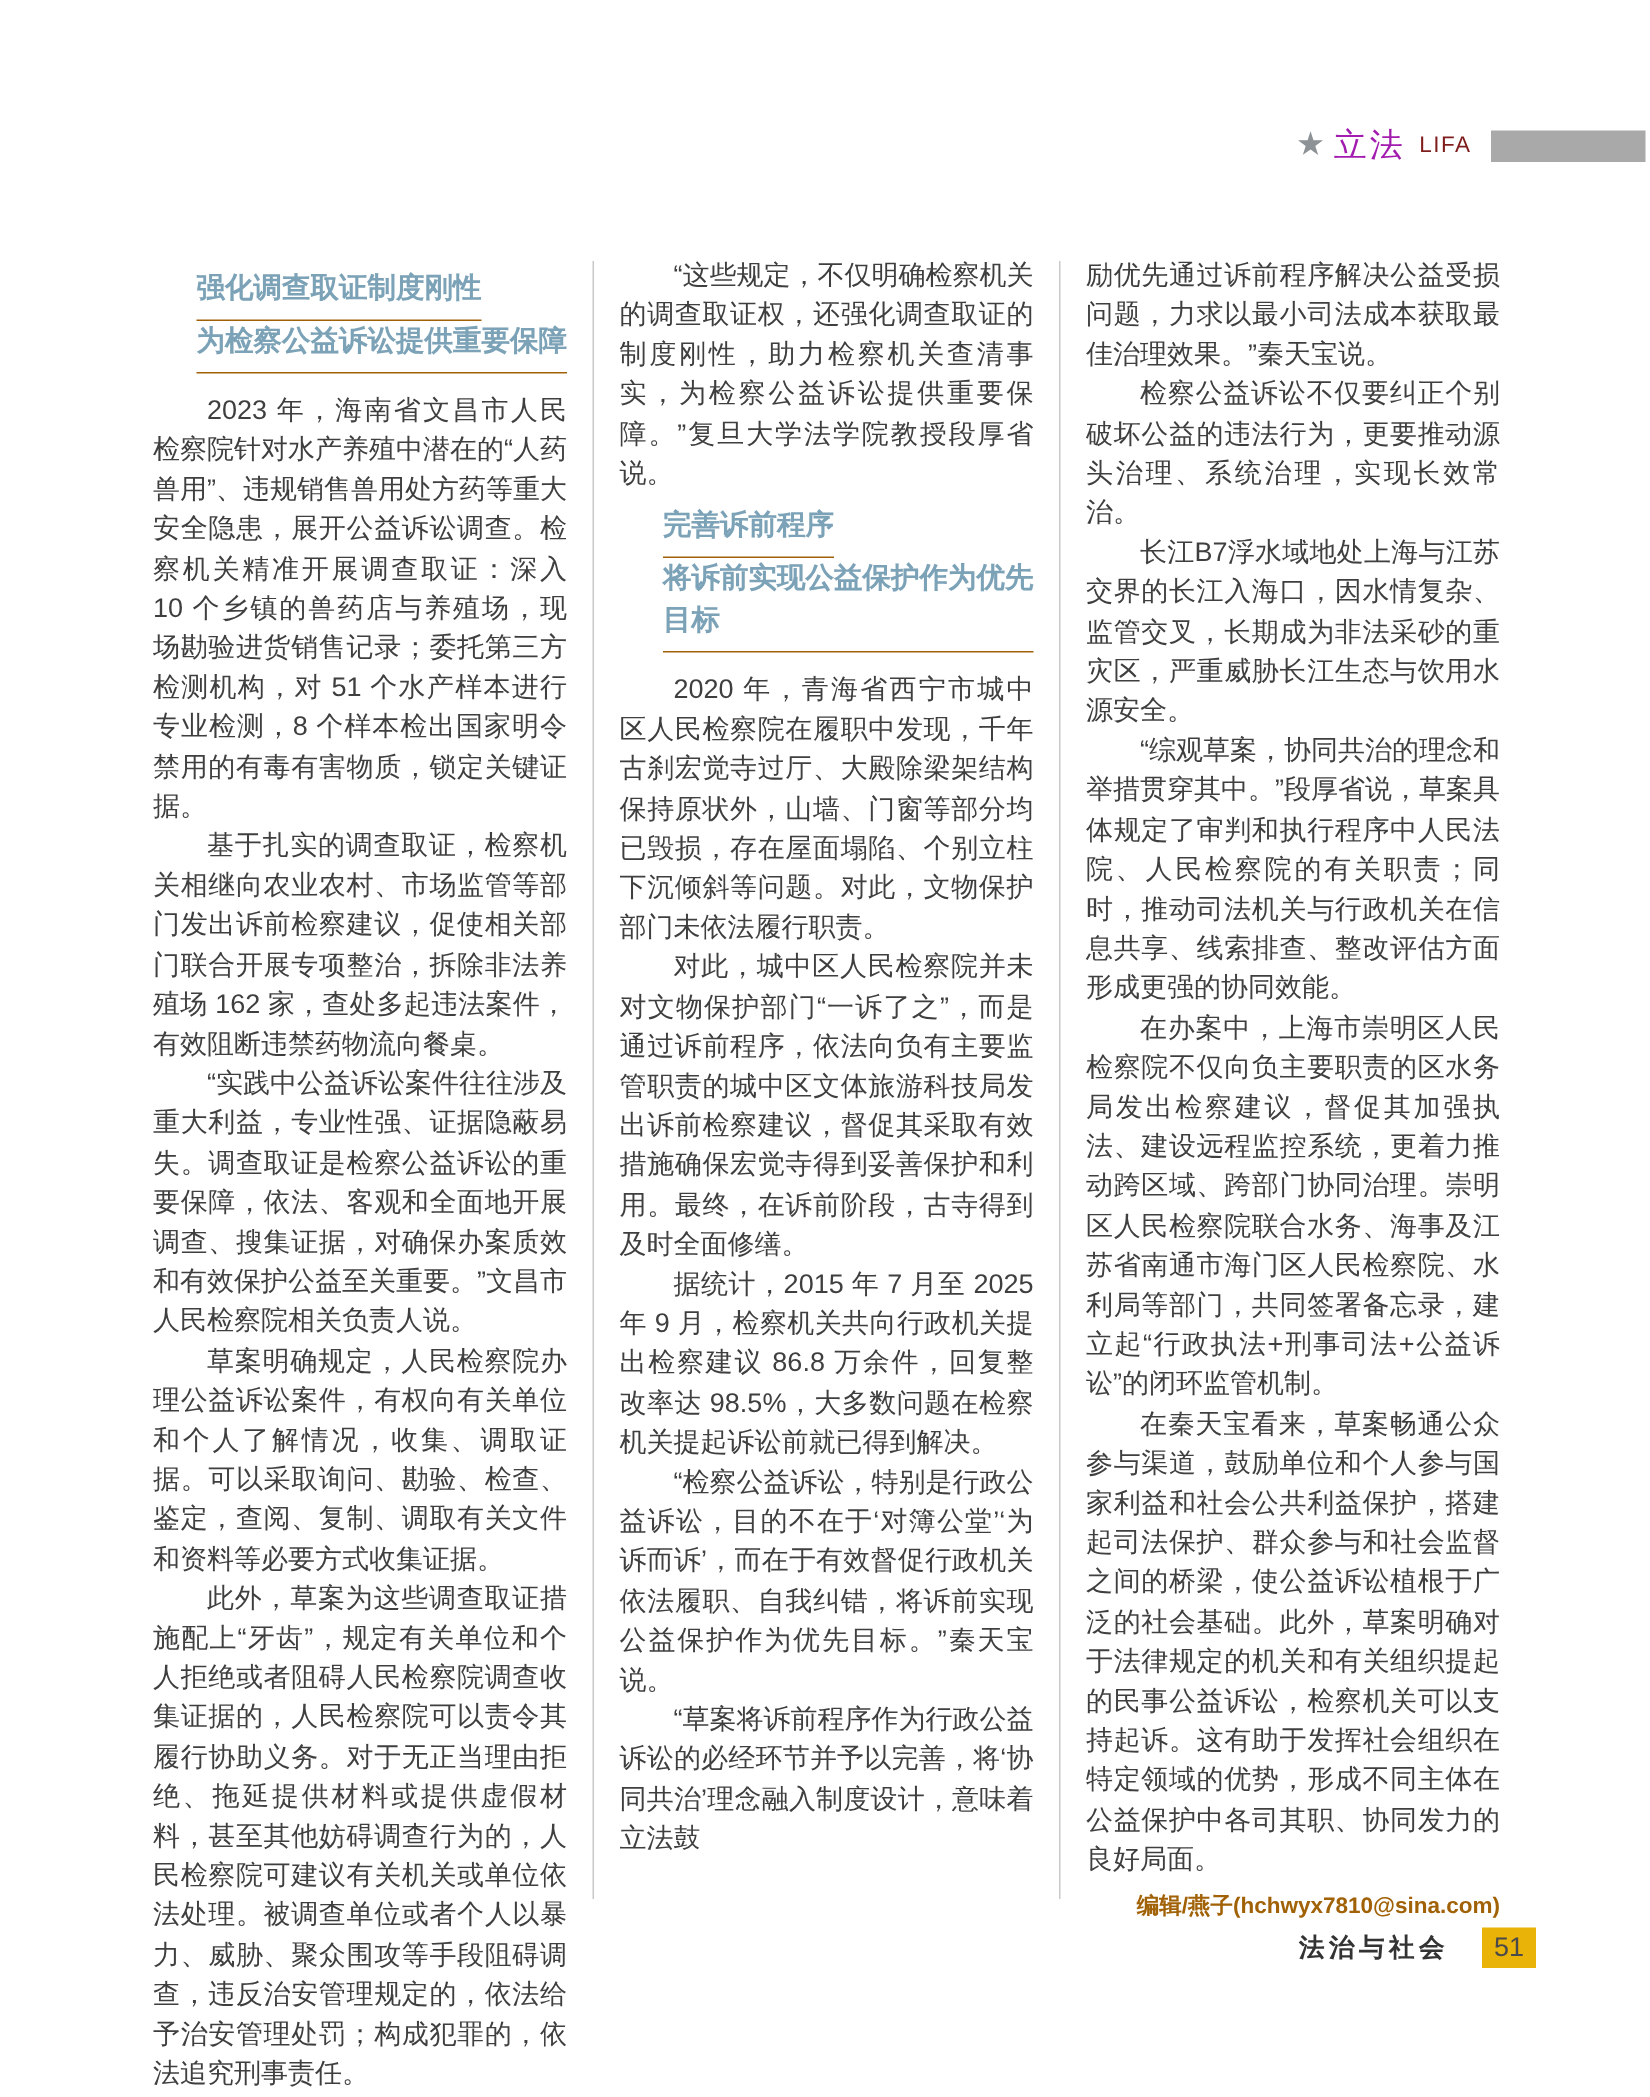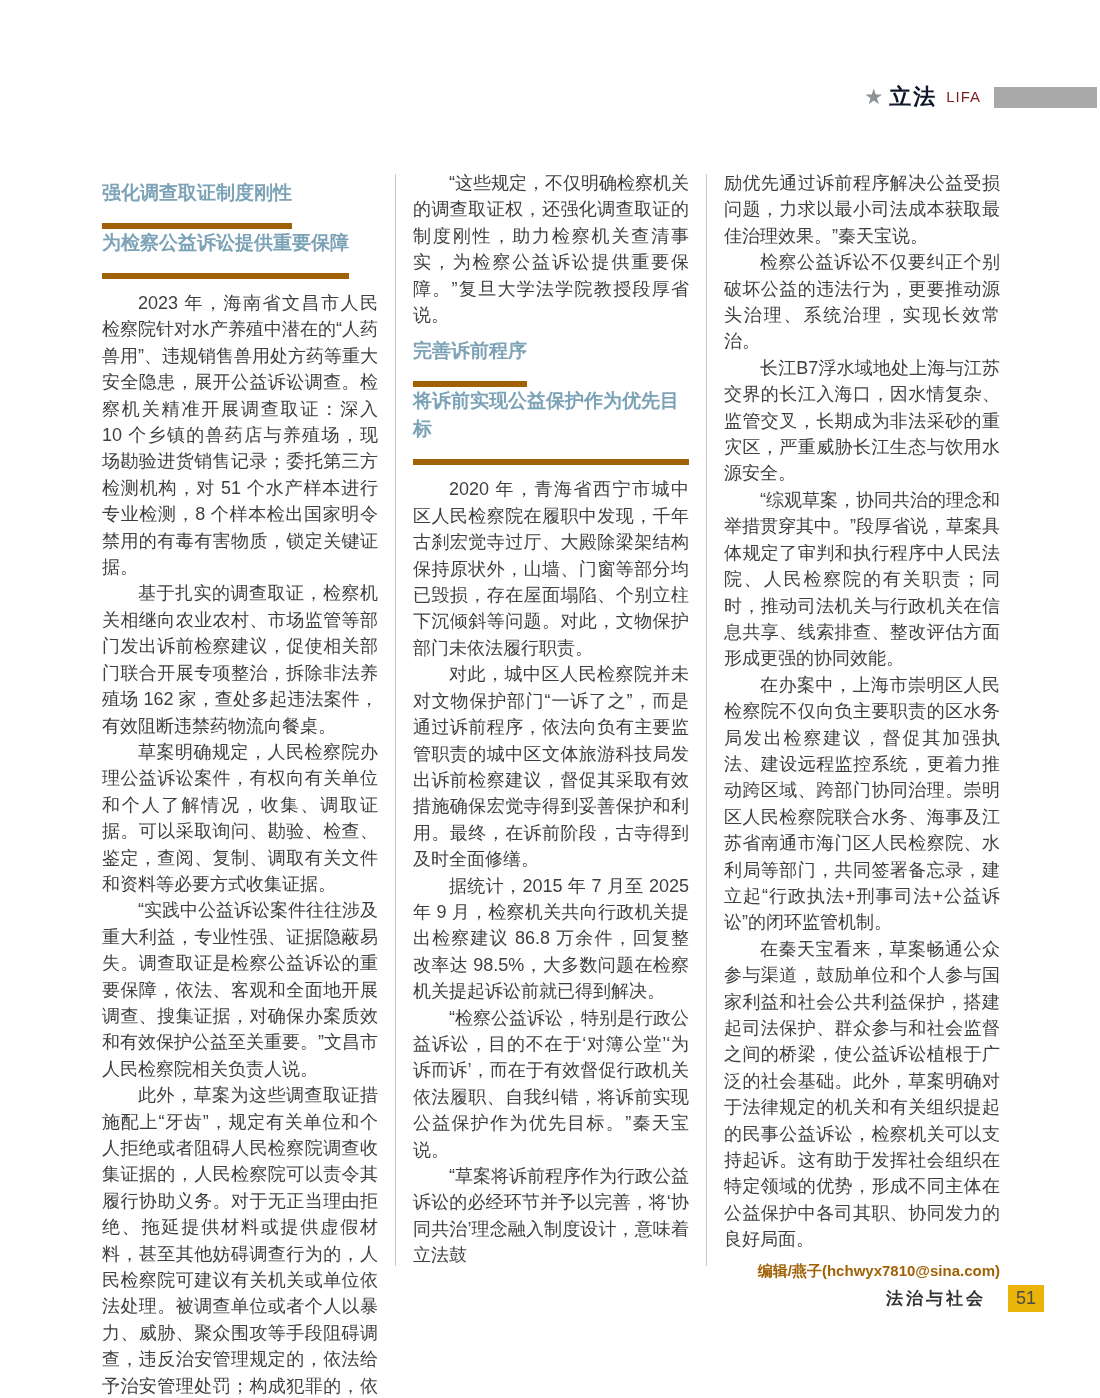--- a/index.html
+++ b/index.html
@@ -7,45 +7,45 @@
     position:relative; width:1100px; height:1398px; background:#ffffff;
     overflow:hidden; font-family:"Liberation Sans", sans-serif;
   }
 
   
   .hdr {
     position:absolute; top:86px; left:0; width:1097px;
     display:flex; justify-content:flex-end; align-items:center;
   }
   .hdr .star   { color:#8d9297; font-size:19px; margin-right:6px; line-height:22px; }
-  .hdr .sec-cn { color:#0f172a; font-size:22px; font-weight:bold; letter-spacing:2px; line-height:22px; }
+  .hdr .sec-cn { color:#a21caf; font-size:22px; font-weight:normal; letter-spacing:2px; line-height:22px; }
   .hdr .sec-en { color:#7f1d1d; font-size:15px; margin-left:9px; letter-spacing:1px; line-height:22px; }
   .hdr .bar    { width:103px; height:21px; background:#a9a9a9; margin-left:13px; }
 
   
   .cols { position:absolute; top:170px; left:102px; display:flex; align-items:flex-start; }
   .col  { width:276px; }
   .vdiv { width:1px; height:1092px; background:#c9c9c9; margin:4px 17px 0 17px; }
 
   p.body {
     margin:0; font-size:18px; line-height:26.4px; color:#3f3f3f;
     text-align:justify; text-indent:2em;
   }
   p.noindent { text-indent:0; }
 
   h2.hd { margin:9px 0 11px 0; font-size:19px; font-weight:600; color:#7ba2b6; line-height:28px; }
-  h2.hd .hl { display:table; border-bottom:6px solid #a16207; padding-bottom:16px; }
+  h2.hd .hl { display:table; border-bottom:1px solid #a16207; padding-bottom:6px;margin-left:29px; }
 
   p.editor {
     margin:7px 0 0 0; font-size:15px; font-weight:bold; color:#a16207;
     text-align:right; text-indent:0; line-height:22px;
   }
 
   
-  .ftr { position:absolute; top:1285px; right:56px; display:flex; align-items:center;text-align:right; }
+  .ftr { position:absolute; top:1285px; right:76px; display:flex; align-items:center;text-align:right; }
   .ftr .journal { font-size:17px; font-weight:600; color:#333333; letter-spacing:3px; }
   .ftr .pagenum { margin-left:22px; background:#eab308; color:#4a4a4a; font-size:18px; padding:3px 8px; }
 </style>
 </head>
 <body>
 
 <div class="page">
 
   <header class="hdr">
     <span class="star">★</span>
@@ -56,22 +56,22 @@
 
   <main class="cols">
 
     <section class="col">
       <h2 class="hd">
         <span class="hl">强化调查取证制度刚性</span>
         <span class="hl">为检察公益诉讼提供重要保障</span>
       </h2>
       <p class="body">2023 年，海南省文昌市人民检察院针对水产养殖中潜在的“人药兽用”、违规销售兽用处方药等重大安全隐患，展开公益诉讼调查。检察机关精准开展调查取证：深入 10 个乡镇的兽药店与养殖场，现场勘验进货销售记录；委托第三方检测机构，对 51 个水产样本进行专业检测，8 个样本检出国家明令禁用的有毒有害物质，锁定关键证据。</p>
       <p class="body">基于扎实的调查取证，检察机关相继向农业农村、市场监管等部门发出诉前检察建议，促使相关部门联合开展专项整治，拆除非法养殖场 162 家，查处多起违法案件，有效阻断违禁药物流向餐桌。</p>
+      <p class="body">“实践中公益诉讼案件往往涉及重大利益，专业性强、证据隐蔽易失。调查取证是检察公益诉讼的重要保障，依法、客观和全面地开展调查、搜集证据，对确保办案质效和有效保护公益至关重要。”文昌市人民检察院相关负责人说。</p>
       <p class="body">草案明确规定，人民检察院办理公益诉讼案件，有权向有关单位和个人了解情况，收集、调取证据。可以采取询问、勘验、检查、鉴定，查阅、复制、调取有关文件和资料等必要方式收集证据。</p>
-      <p class="body">“实践中公益诉讼案件往往涉及重大利益，专业性强、证据隐蔽易失。调查取证是检察公益诉讼的重要保障，依法、客观和全面地开展调查、搜集证据，对确保办案质效和有效保护公益至关重要。”文昌市人民检察院相关负责人说。</p>
       <p class="body">此外，草案为这些调查取证措施配上“牙齿”，规定有关单位和个人拒绝或者阻碍人民检察院调查收集证据的，人民检察院可以责令其履行协助义务。对于无正当理由拒绝、拖延提供材料或提供虚假材料，甚至其他妨碍调查行为的，人民检察院可建议有关机关或单位依法处理。被调查单位或者个人以暴力、威胁、聚众围攻等手段阻碍调查，违反治安管理规定的，依法给予治安管理处罚；构成犯罪的，依法追究刑事责任。</p>
     </section>
 
     <div class="vdiv"></div>
 
     <section class="col">
       <p class="body">“这些规定，不仅明确检察机关的调查取证权，还强化调查取证的制度刚性，助力检察机关查清事实，为检察公益诉讼提供重要保障。”复旦大学法学院教授段厚省说。</p>
       <h2 class="hd">
         <span class="hl">完善诉前程序</span>
         <span class="hl">将诉前实现公益保护作为优先目标</span>

